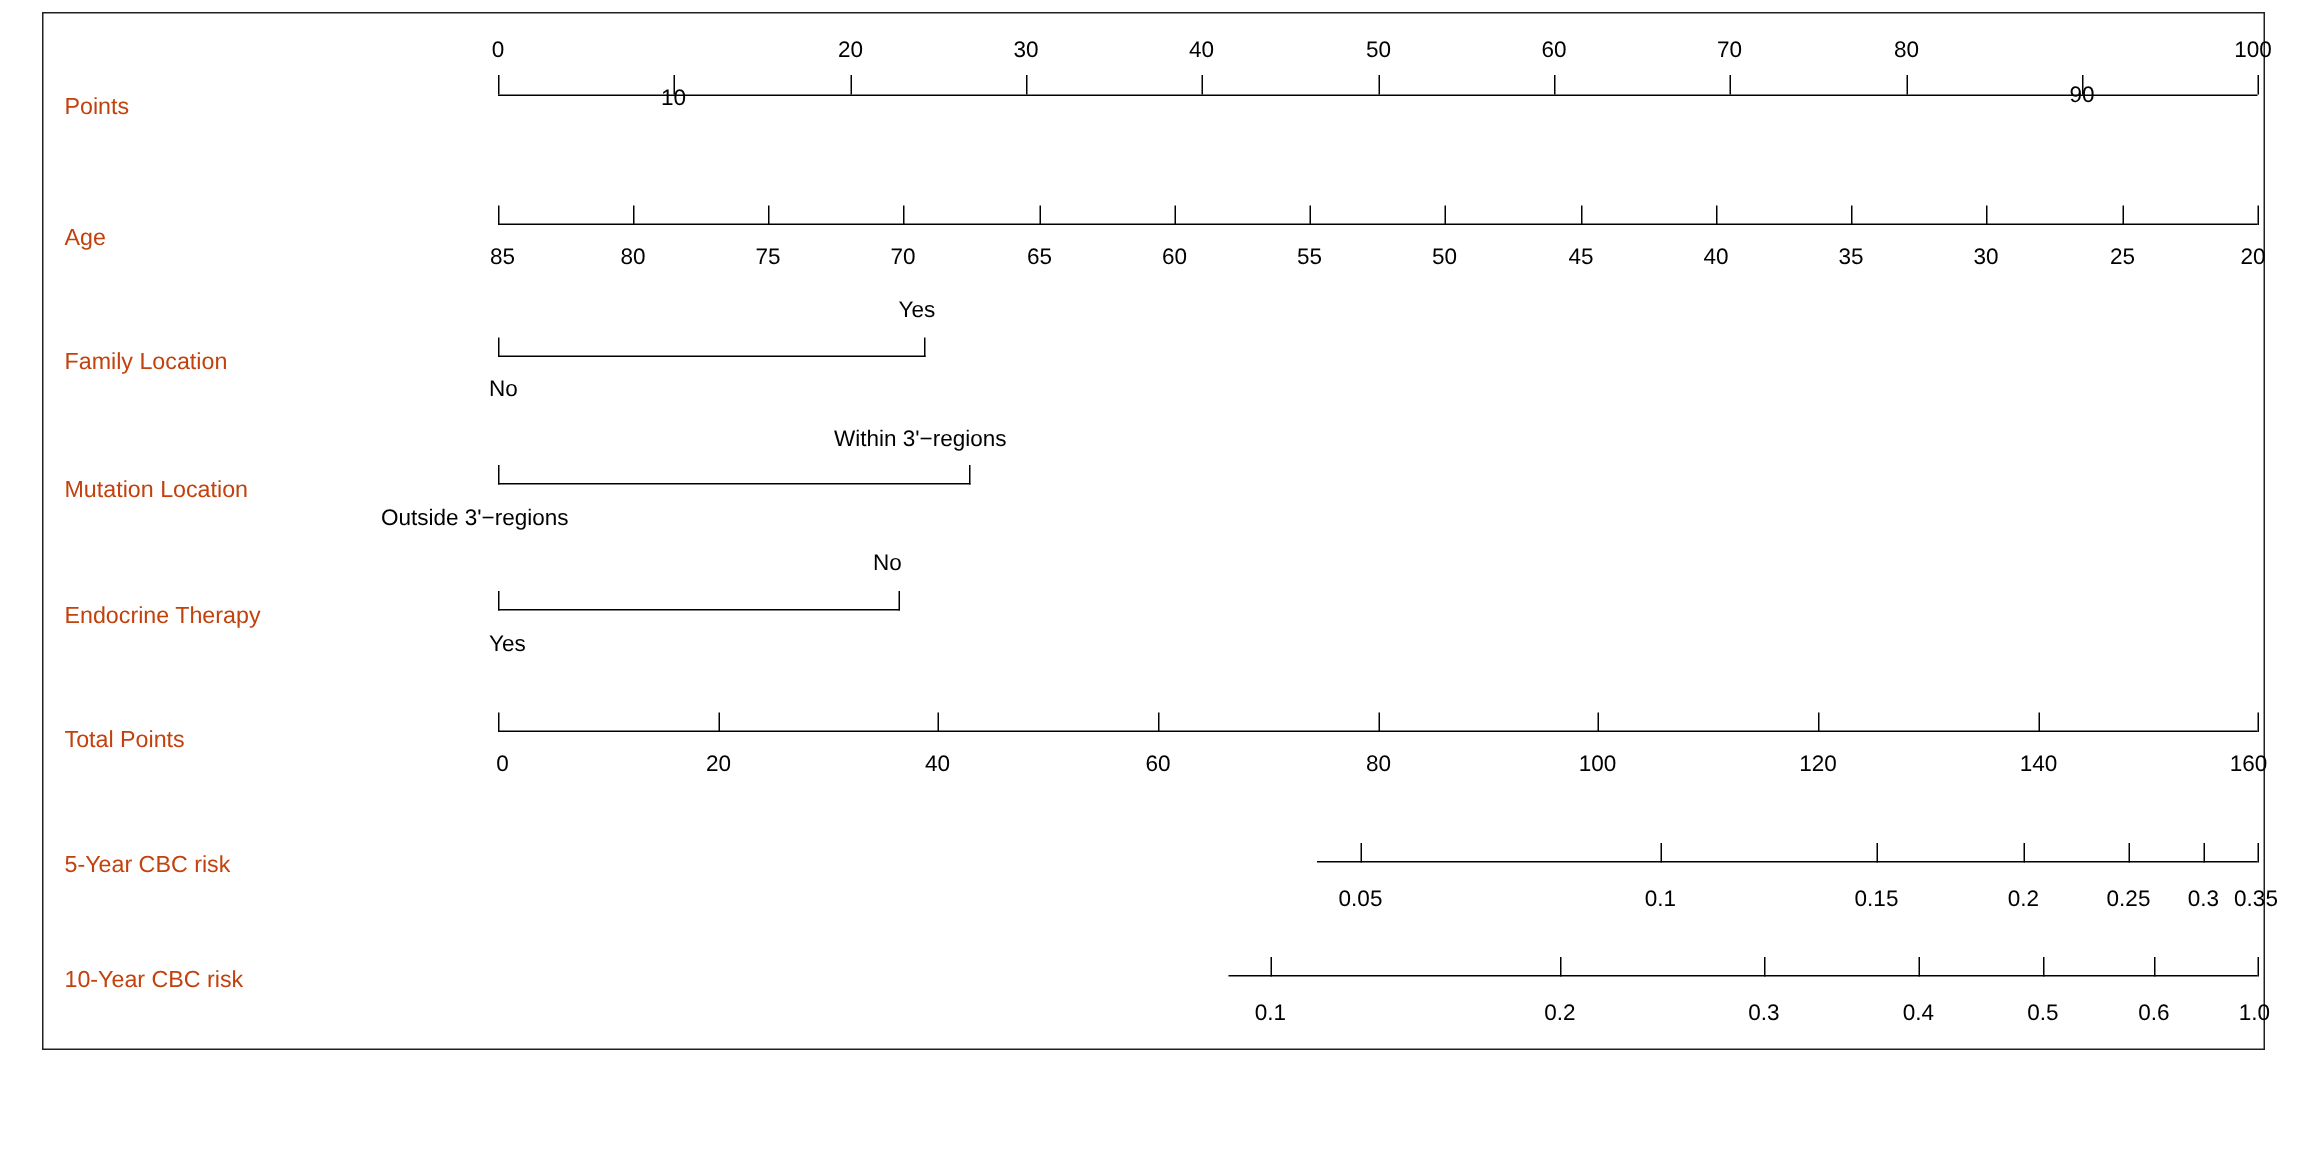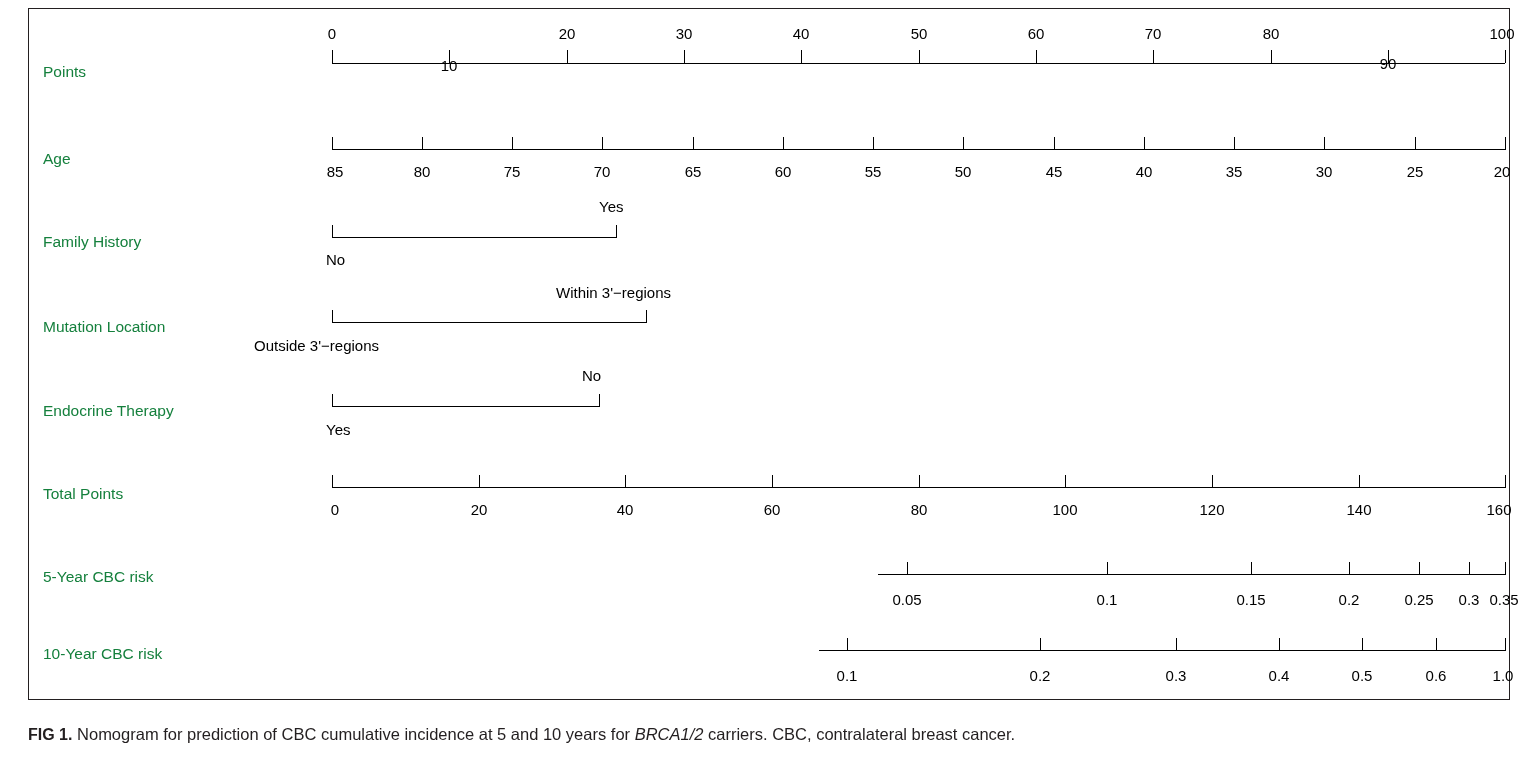--- a/index.html
+++ b/index.html
@@ -24,21 +24,21 @@
     top: 8px;
     width: 1482px;
     height: 692px;
     border: 1px solid #231f20;
     box-sizing: border-box;
     background: #ffffff;
   }
   .row-label {
     position: absolute;
     font-size: 15.5px;
-    color: #15803d;
+    color: #c2410c;
     white-space: nowrap;
     line-height: 1;
   }
   .axis-line {
     position: absolute;
     height: 0;
     border-top: 1.6px solid #000000;
   }
   .tick {
     position: absolute;
@@ -135,21 +135,21 @@
     <div class="tick-label" style="left:754px; top:155px;">60</div>
     <div class="tick-label" style="left:844px; top:155px;">55</div>
     <div class="tick-label" style="left:934px; top:155px;">50</div>
     <div class="tick-label" style="left:1025px; top:155px;">45</div>
     <div class="tick-label" style="left:1115px; top:155px;">40</div>
     <div class="tick-label" style="left:1205px; top:155px;">35</div>
     <div class="tick-label" style="left:1295px; top:155px;">30</div>
     <div class="tick-label" style="left:1386px; top:155px;">25</div>
     <div class="tick-label" style="left:1473px; top:155px;">20</div>
 
-    <div class="row-label" style="left:14px; top:225px;">Family History</div>
+    <div class="row-label" style="left:14px; top:225px;">Family Location</div>
     <div class="axis-line" style="left:303px; top:228px; width:285px;"></div>
     <div class="tick" style="left:303px; top:216px; height:13px;"></div>
     <div class="tick" style="left:587px; top:216px; height:13px;"></div>
     <div class="point-label" style="left:570px; top:190px;">Yes</div>
     <div class="point-label" style="left:297px; top:243px;">No</div>
 
     <div class="row-label" style="left:14px; top:310px;">Mutation Location</div>
     <div class="axis-line" style="left:303px; top:313px; width:315px;"></div>
     <div class="tick" style="left:303px; top:301px; height:13px;"></div>
     <div class="tick" style="left:617px; top:301px; height:13px;"></div>
@@ -213,17 +213,14 @@
     <div class="tick-label" style="left:818px; top:659px;">0.1</div>
     <div class="tick-label" style="left:1011px; top:659px;">0.2</div>
     <div class="tick-label" style="left:1147px; top:659px;">0.3</div>
     <div class="tick-label" style="left:1250px; top:659px;">0.4</div>
     <div class="tick-label" style="left:1333px; top:659px;">0.5</div>
     <div class="tick-label" style="left:1407px; top:659px;">0.6</div>
     <div class="tick-label" style="left:1474px; top:659px;">1.0</div>
 
   </div>
 
-  <div id="caption">
-    <span class="fignum">FIG 1.</span><span> Nomogram for prediction of CBC cumulative incidence at 5 and 10 years for </span><span class="ital">BRCA1/2</span><span> carriers. CBC, contralateral breast cancer.</span>
-  </div>
 
 </div>
 
 </body></html>

